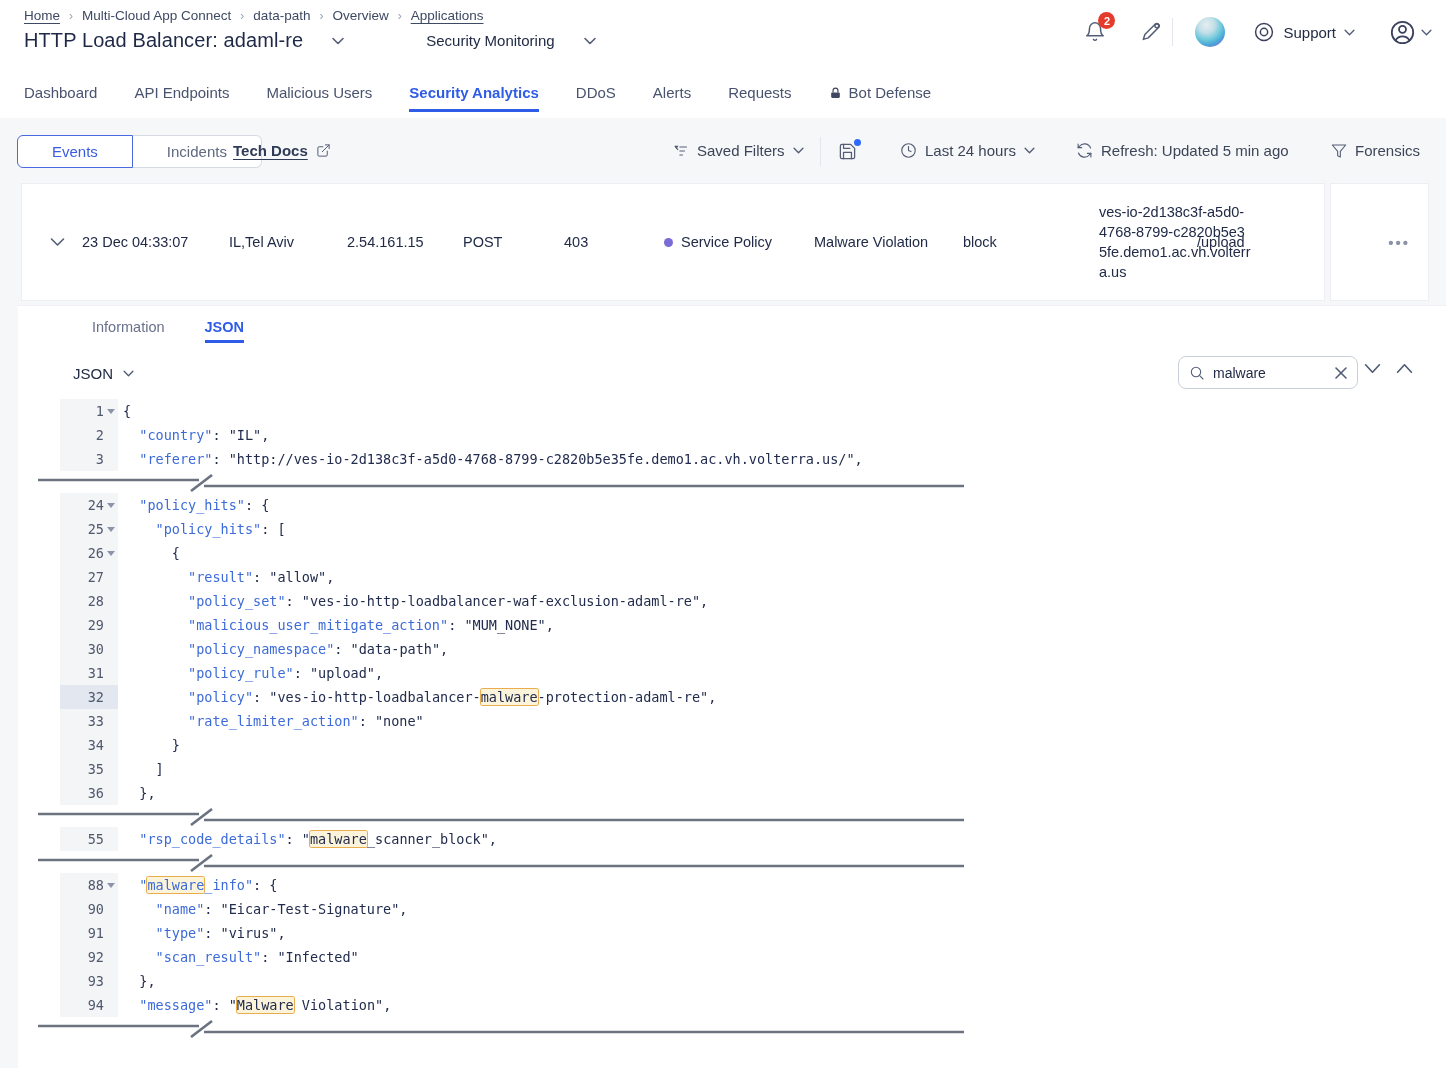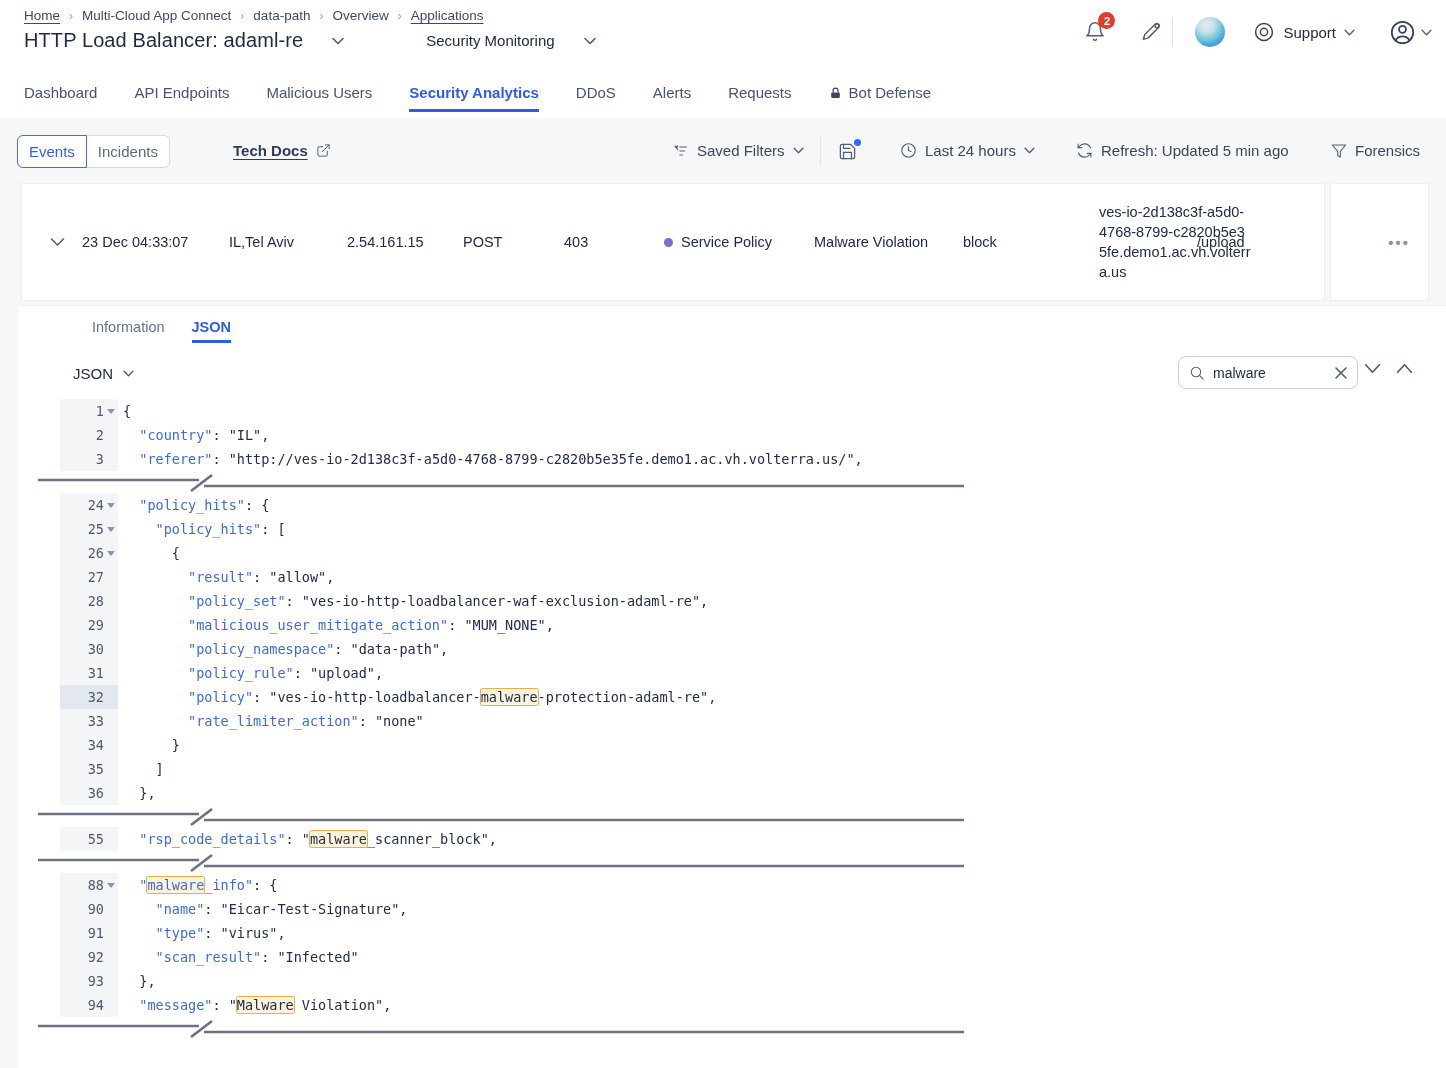--- a/index.html
+++ b/index.html
@@ -30,21 +30,21 @@
 
   .nav-tabs { position:absolute; top:84px; left:24px; display:flex; gap:37px; }
   .nav-tab { font-size:15px; color:#49536e; padding-bottom:11px; cursor:pointer; display:flex; align-items:center; gap:7px; }
   .nav-tab.active { color:#2e5ce6; font-weight:700; border-bottom:3px solid #2e5ce6; padding-bottom:8px; }
 
   
   .content { position:absolute; top:118px; left:0; width:1446px; height:950px; background:#f6f7f9; }
 
   .toolbar { position:absolute; top:17px; left:0; width:1446px; height:33px; }
   .seg { position:absolute; left:17px; top:0; display:flex; }
-  .seg-btn { height:33px; padding:0 11px; background:#fff; font-size:15px; display:flex; align-items:center; cursor:pointer; }
+  .seg-btn { height:33px; padding:0 34px; background:#fff; font-size:15px; display:flex; align-items:center; cursor:pointer; }
   .seg-btn.events { border:1px solid #4a68e0; color:#3a5ce0; border-radius:6px 0 0 6px; }
   .seg-btn.incidents { border:1px solid #d5dae3; border-left:none; color:#5f6980; border-radius:0 6px 6px 0; }
   .techdocs { position:absolute; left:233px; top:7px; display:flex; align-items:center; gap:8px;
     font-size:15px; font-weight:600; color:#2f3b57; cursor:pointer; }
   .techdocs span { text-decoration:underline; text-underline-offset:3px; }
   .tb-group { position:absolute; top:7px; display:flex; align-items:center; gap:8px;
     font-size:15px; color:#3c4658; cursor:pointer; }
   .tb-divider { position:absolute; left:820px; top:2px; width:1px; height:29px; background:#e3e6ec; }
   .save-wrap { position:absolute; left:838px; top:7px; cursor:pointer; }
   .save-dot { position:absolute; top:-3px; right:-4px; width:7px; height:7px; border-radius:50%; background:#2f6bfa; }
@@ -57,21 +57,21 @@
     border:1px solid #eceef2; }
   .dots { position:absolute; right:18px; top:50%; transform:translateY(-50%); color:#8a94a8;
     font-weight:700; letter-spacing:2px; font-size:15px; cursor:pointer; }
   .dot { display:inline-block; width:9px; height:9px; border-radius:50%; margin-right:8px; }
   .domain-cell { position:absolute; left:1077px; top:50%; transform:translateY(-50%); width:153px;
     line-height:20px; word-break:break-all; white-space:normal; }
 
   
   .panel { position:absolute; left:18px; top:187px; width:1428px; height:763px; background:#fff;
     border-top:1px solid #f0f1f4; }
-  .detail-tabs { position:absolute; top:13px; left:74px; display:flex; gap:27px; }
+  .detail-tabs { position:absolute; top:13px; left:74px; display:flex; gap:40px; }
   .detail-tab { font-size:14.5px; color:#68718a; padding-bottom:8px; cursor:pointer; }
   .detail-tab.active { color:#2e5ce6; font-weight:700; border-bottom:3px solid #2e5ce6; padding-bottom:5px; }
   .json-select { position:absolute; top:59px; left:55px; display:flex; align-items:center; gap:10px;
     font-size:15px; color:#222b45; cursor:pointer; }
   .search-box { position:absolute; top:50px; left:1160px; width:180px; height:33px; border:1px solid #c9cfdb;
     border-radius:8px; background:#fff; display:flex; align-items:center; padding:0 10px; gap:8px; }
   .search-box input { border:none; outline:none; flex:1; font-size:14px; color:#222b45; min-width:0;
     font-family:"Liberation Sans",sans-serif; }
   .find-chev { position:absolute; top:57px; cursor:pointer; }
 

